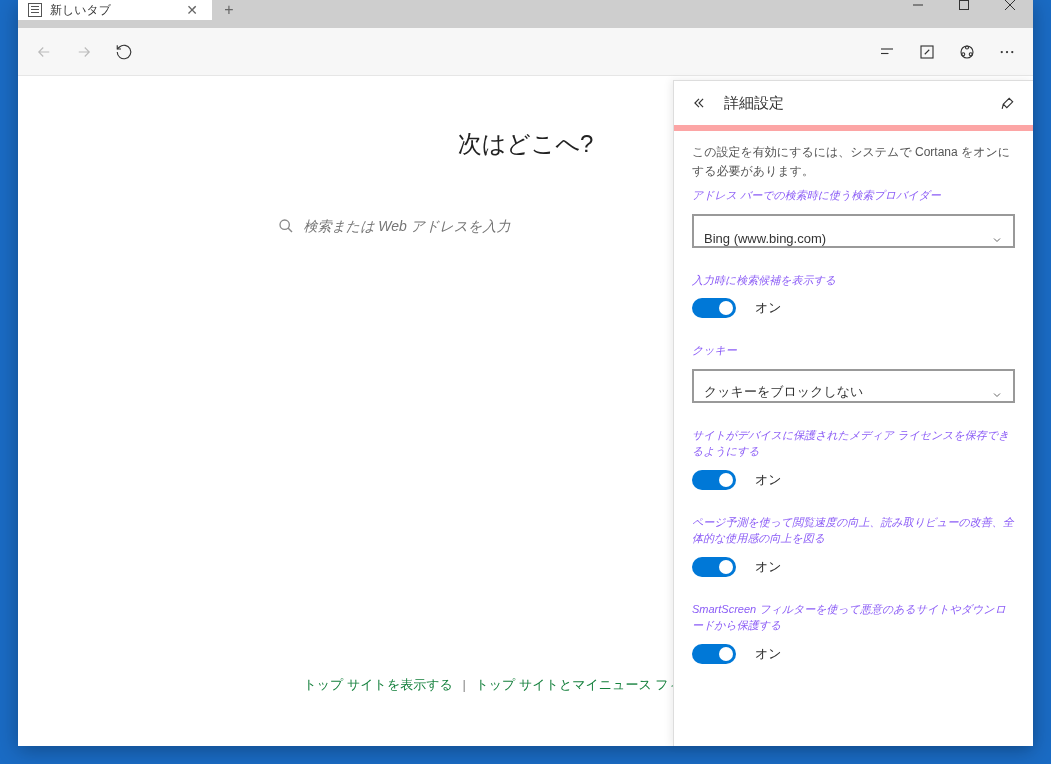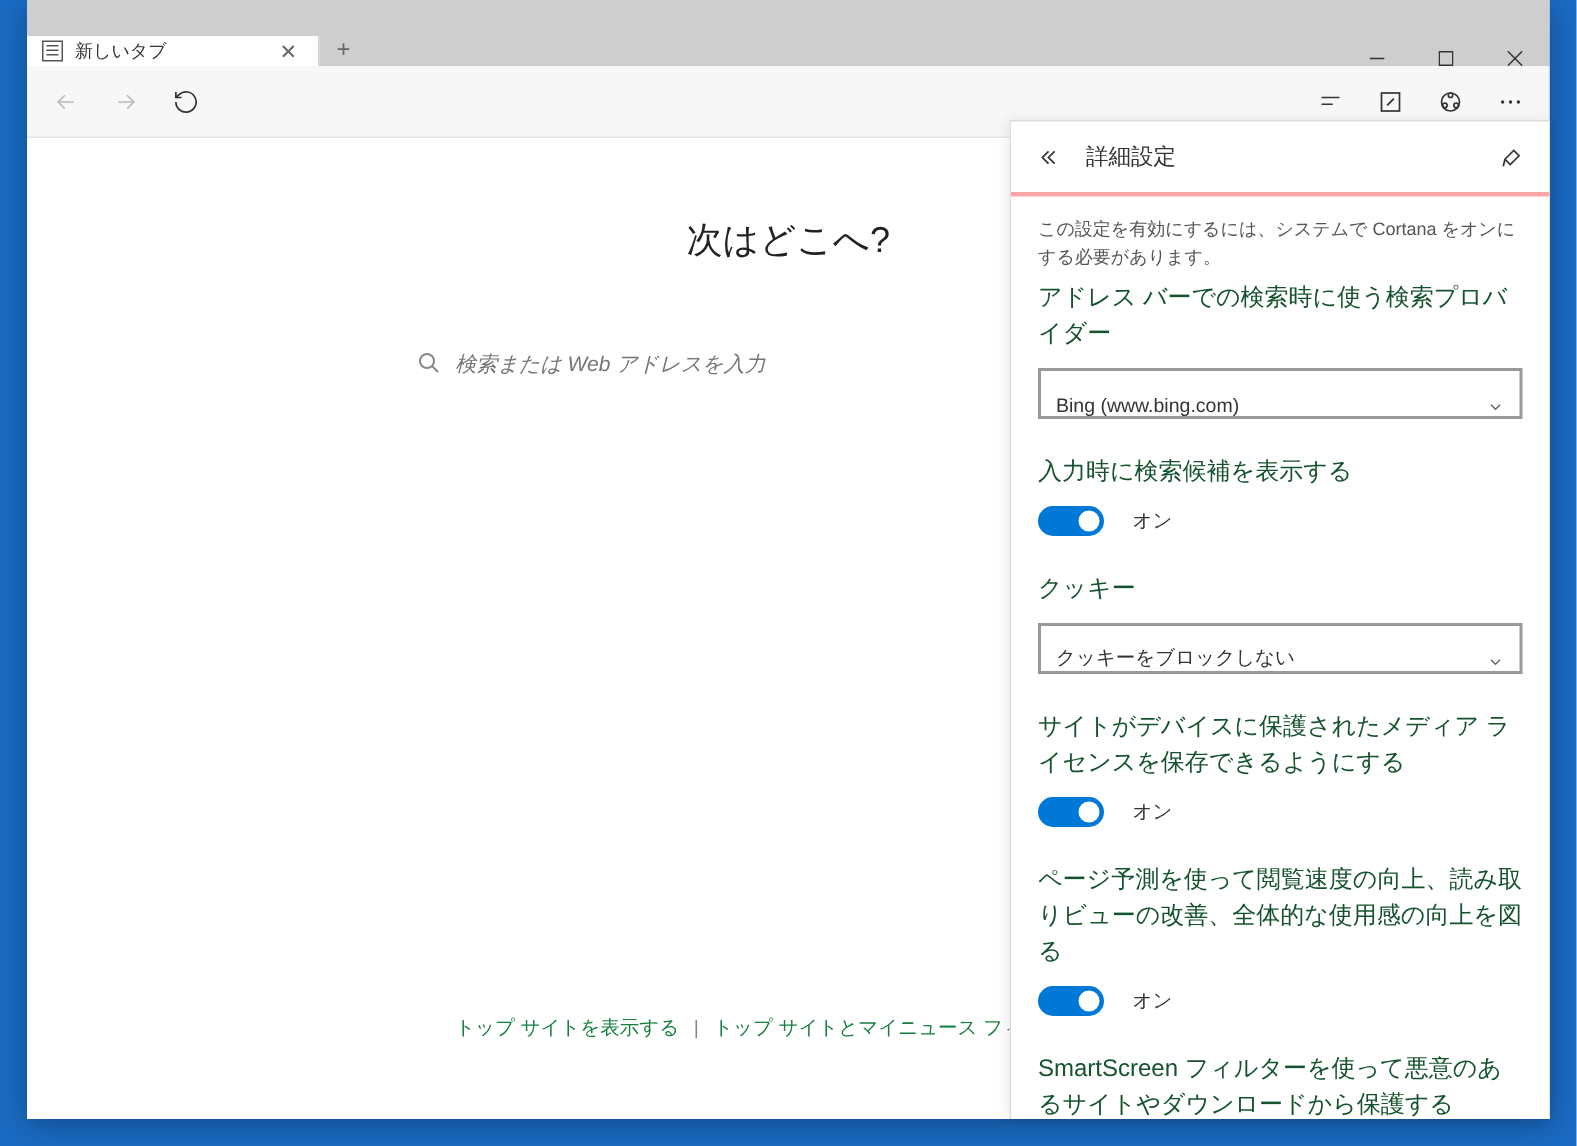--- a/index.html
+++ b/index.html
@@ -1,18 +1,18 @@
 <!DOCTYPE html>
 <html><head>
 <meta charset="utf-8">
 <style>
 * { box-sizing: border-box; margin: 0; padding: 0; font-family: "Yu Gothic UI", "Meiryo", "Segoe UI", sans-serif; }
 body { background: #1a6bc4; width: 1051px; height: 764px; overflow: hidden; position: relative; }
 .window { position: absolute; left: 18px; top: 0; width: 1015px; height: 746px; background: #fff; box-shadow: 0 4px 20px rgba(0,0,0,0.3); display: flex; flex-direction: column; }
-.titlebar { height: 44px; background: #cecece; display: flex; align-items: flex-end; }
+.titlebar { height: 28px; background: #cecece; display: flex; align-items: flex-start; }
 .tab-strip { display: flex; align-items: stretch; }
 .tab { width: 195px; background: #fff; display: flex; align-items: center; padding: 0 10px; font-size: 12px; color: #333; position: relative; border-right: 1px solid #cecece; }
 .tab .page-icon { width: 14px; height: 14px; border: 1px solid #555; margin-right: 8px; position: relative; }
 .tab .page-icon::before { content: ''; position: absolute; left: 2px; right: 2px; top: 2px; height: 1px; background: #555; box-shadow: 0 3px 0 #555, 0 6px 0 #555; }
 .tab .tab-close { margin-left: auto; font-size: 14px; color: #666; cursor: pointer; padding: 2px 4px; font-family: Arial; }
 .new-tab-btn { width: 32px; display: flex; align-items: center; justify-content: center; color: #666; font-size: 16px; cursor: pointer; }
 .window-controls { margin-left: auto; display: flex; }
 .win-ctrl { width: 46px; display: flex; align-items: center; justify-content: center; cursor: pointer; }
 .win-ctrl svg { width: 10px; height: 10px; }
 .toolbar { height: 48px; background: #f7f7f7; display: flex; align-items: center; padding: 0 6px; border-bottom: 1px solid #e6e6e6; }
@@ -23,28 +23,28 @@
 .content { flex: 1; position: relative; background: #fff; overflow: hidden; }
 .page-center { position: absolute; left: 0; top: 0; right: 0; bottom: 0; display: flex; flex-direction: column; align-items: center; }
 .page-title { font-size: 24px; font-weight: 400; color: #222; margin-top: 52px; }
 .search-row { margin-top: 46px; width: 520px; height: 40px; display: flex; align-items: center; padding: 0 12px; }
 .search-row svg { width: 16px; height: 16px; color: #888; margin-right: 10px; flex-shrink: 0; }
 .search-input { border: none; outline: none; font-size: 14px; color: #888; width: 100%; background: transparent; font-style: italic; }
 .footer-links { position: absolute; bottom: 52px; left: 0; right: 0; text-align: center; font-size: 13px; }
 .footer-links a { color: #15803d; text-decoration: none; cursor: pointer; }
 .footer-sep { color: #888; margin: 0 6px; }
 .panel { position: absolute; right: 0; top: 80px; bottom: 0; width: 360px; background: #fff; border-left: 1px solid #ddd; border-top: 1px solid #ddd; display: flex; flex-direction: column; box-shadow: -2px 0 8px rgba(0,0,0,0.08); }
-.panel-header { height: 50px; display: flex; align-items: center; padding: 0 14px; border-bottom: 3px solid #fca5a5; }
+.panel-header { height: 50px; display: flex; align-items: center; padding: 0 14px; border-bottom: 6px solid #fca5a5; }
 .panel-back { width: 22px; height: 22px; display: flex; align-items: center; justify-content: center; cursor: pointer; margin-right: 14px; }
 .panel-title { font-size: 15px; color: #333; }
 .panel-pin { margin-left: auto; width: 22px; height: 22px; display: flex; align-items: center; justify-content: center; cursor: pointer; }
 .panel-body { flex: 1; overflow-y: auto; padding: 12px 18px 20px 18px; position: relative; }
 .panel-note { font-size: 12px; color: #555; line-height: 1.6; margin-bottom: 6px; }
 .setting-group { margin-bottom: 24px; }
-.setting-label { font-size: 16px; color: #14532d; margin-bottom: 10px; line-height: 1.5; }
+.setting-label { font-size: 11px; color: #8b5cf6; margin-bottom: 10px; line-height: 1.5; font-style: italic; }
 .select { width: 100%; height: 34px; border: 2px solid #999; display: flex; align-items: flex-end; padding: 0 10px; font-size: 13px; color: #333; cursor: pointer; background: #fff; position: relative; }
 .select .chev { margin-left: auto; }
 .toggle-row { display: flex; align-items: center; gap: 19px; }
 .toggle { width: 44px; height: 20px; border-radius: 10px; background: #0078d7; position: relative; cursor: pointer; }
 .toggle::after { content: ''; position: absolute; right: 3px; top: 3px; width: 14px; height: 14px; border-radius: 50%; background: #fff; }
 .toggle-label { font-size: 13px; color: #333; }
 </style>
 </head>
 <body>
 

